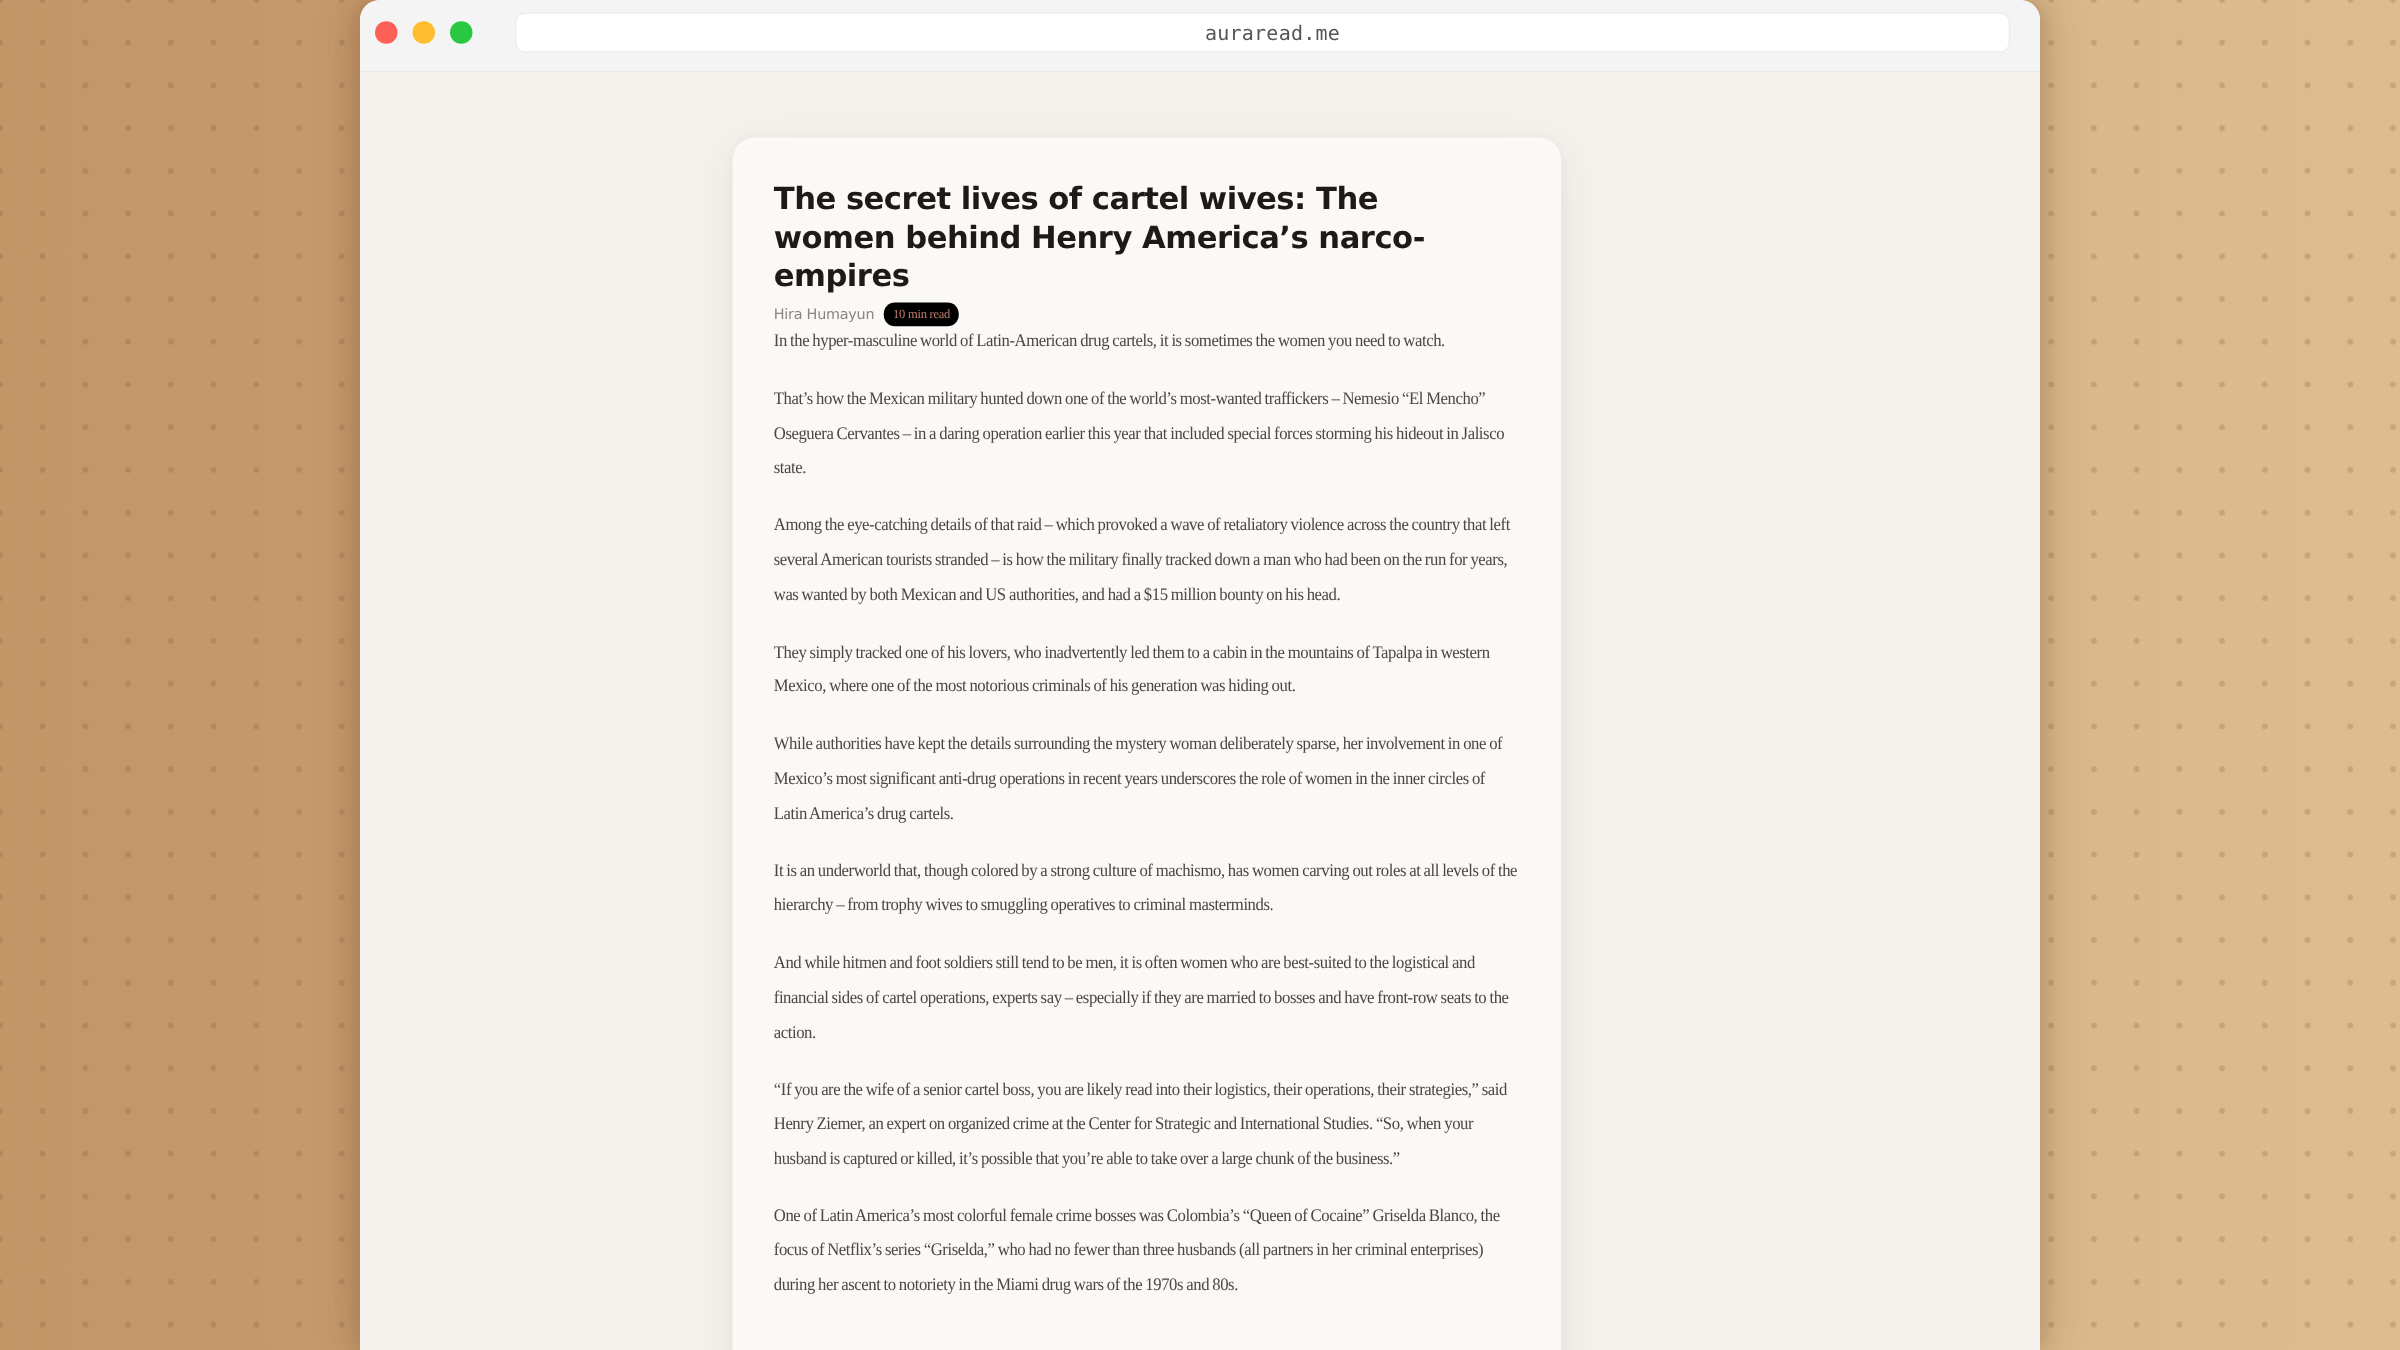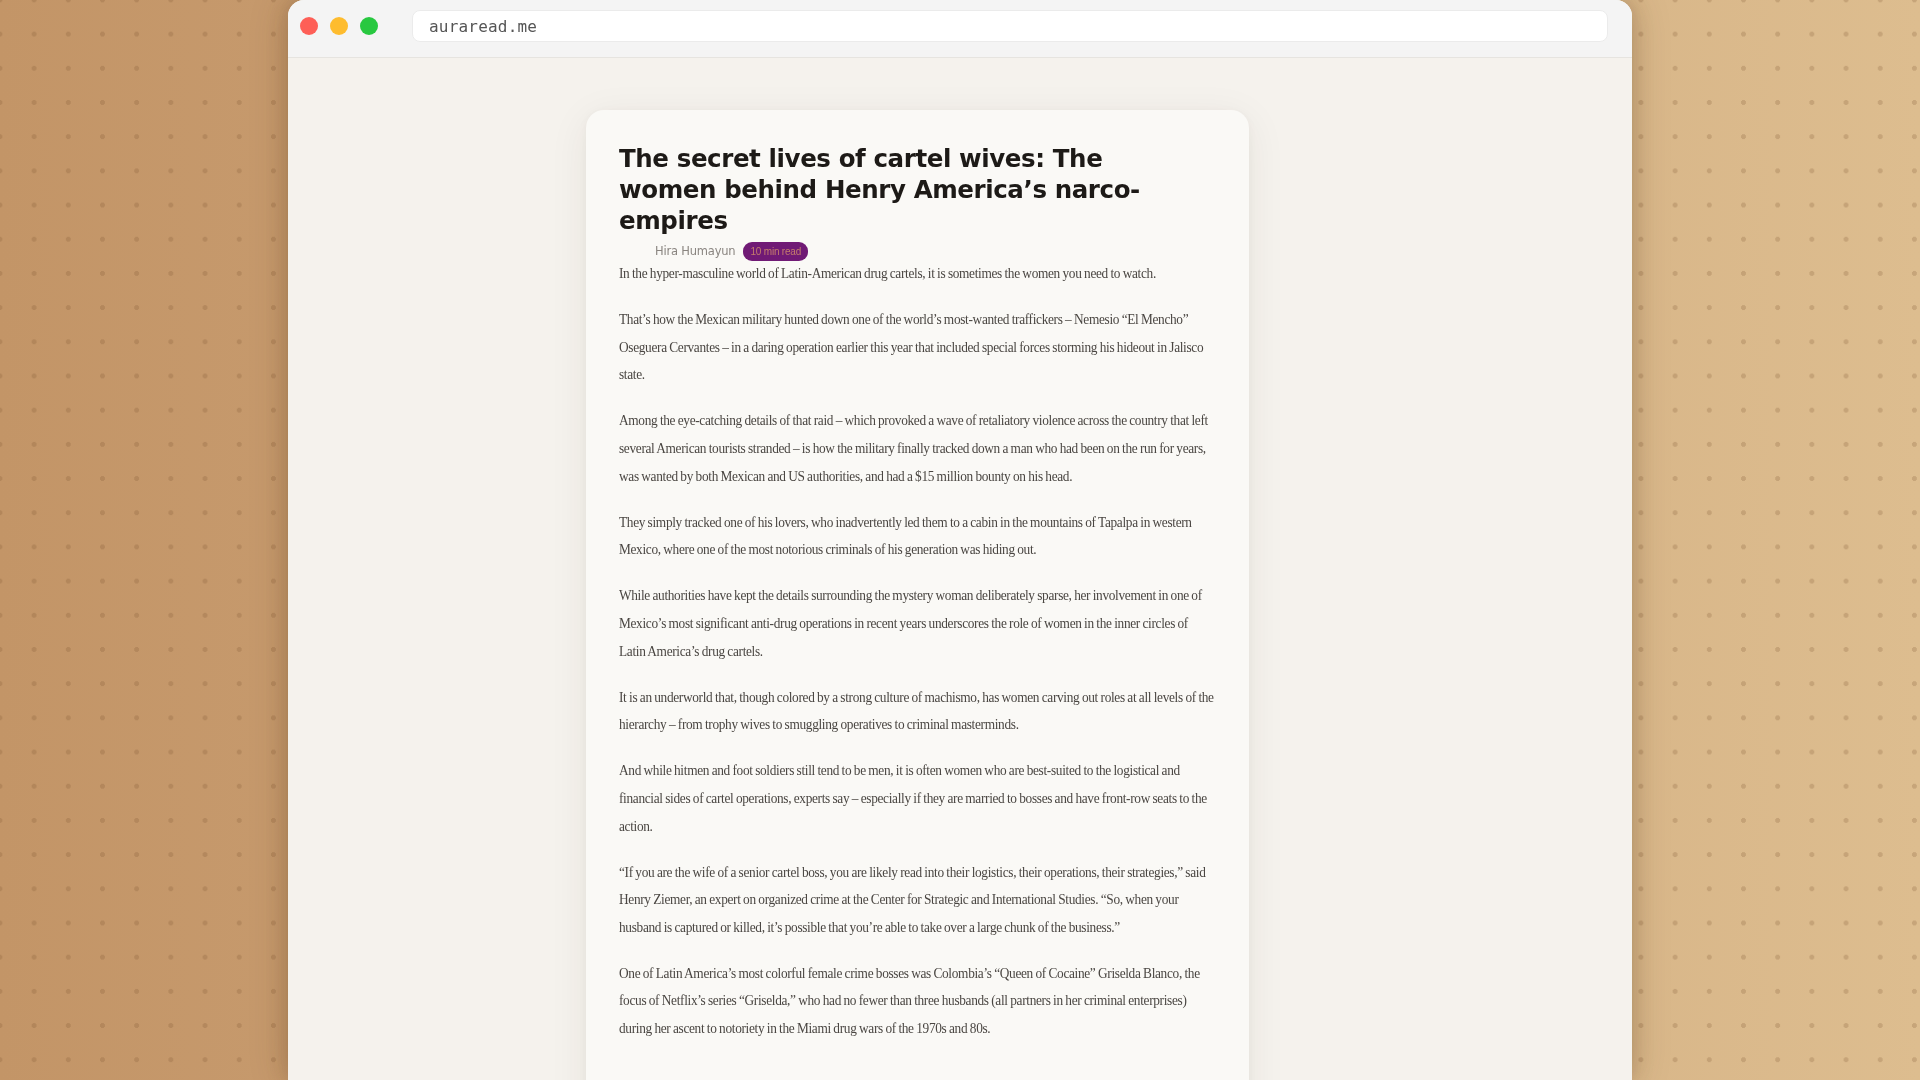--- a/index.html
+++ b/index.html
@@ -59,20 +59,21 @@
       top: 10px;
       width: 1196px;
       height: 32px;
       background: #ffffff;
       border: 1px solid #ebebeb;
       border-radius: 8px;
       box-sizing: border-box;
       display: flex;
       align-items: center;
       padding-left: 16px;
+      justify-content: center;
     }
     .url-text {
       font-family: "DejaVu Sans Mono", monospace;
       font-size: 16px;
       color: #555555;
       letter-spacing: 0.2px;
     }
     .viewport {
       position: absolute;
       left: 0;
@@ -101,33 +102,32 @@
       line-height: 31px;
       color: #1d1a17;
       letter-spacing: -0.4px;
       width: 560px;
     }
     .meta {
       display: flex;
       align-items: center;
       margin-top: 6px;
       height: 18px;
-      margin-left: 36px;
     }
     .author {
       font-family: "DejaVu Sans", sans-serif;
       font-size: 11.5px;
       color: #8a8580;
       letter-spacing: -0.2px;
     }
     .badge {
       margin-left: 8px;
-      background: #701a75;
+      background: #000000;
       color: #c47d6c;
-      font-family: Liberation Sans, sans-serif;
+      font-family: Liberation Serif, serif;
       font-size: 10px;
       padding: 4px 7px;
       border-radius: 9px;
       letter-spacing: -0.2px;
     }
     .body-text {
     }
     .body-text p {
       margin: 0 0 18.5px 0;
       font-family: "Liberation Serif", serif;

